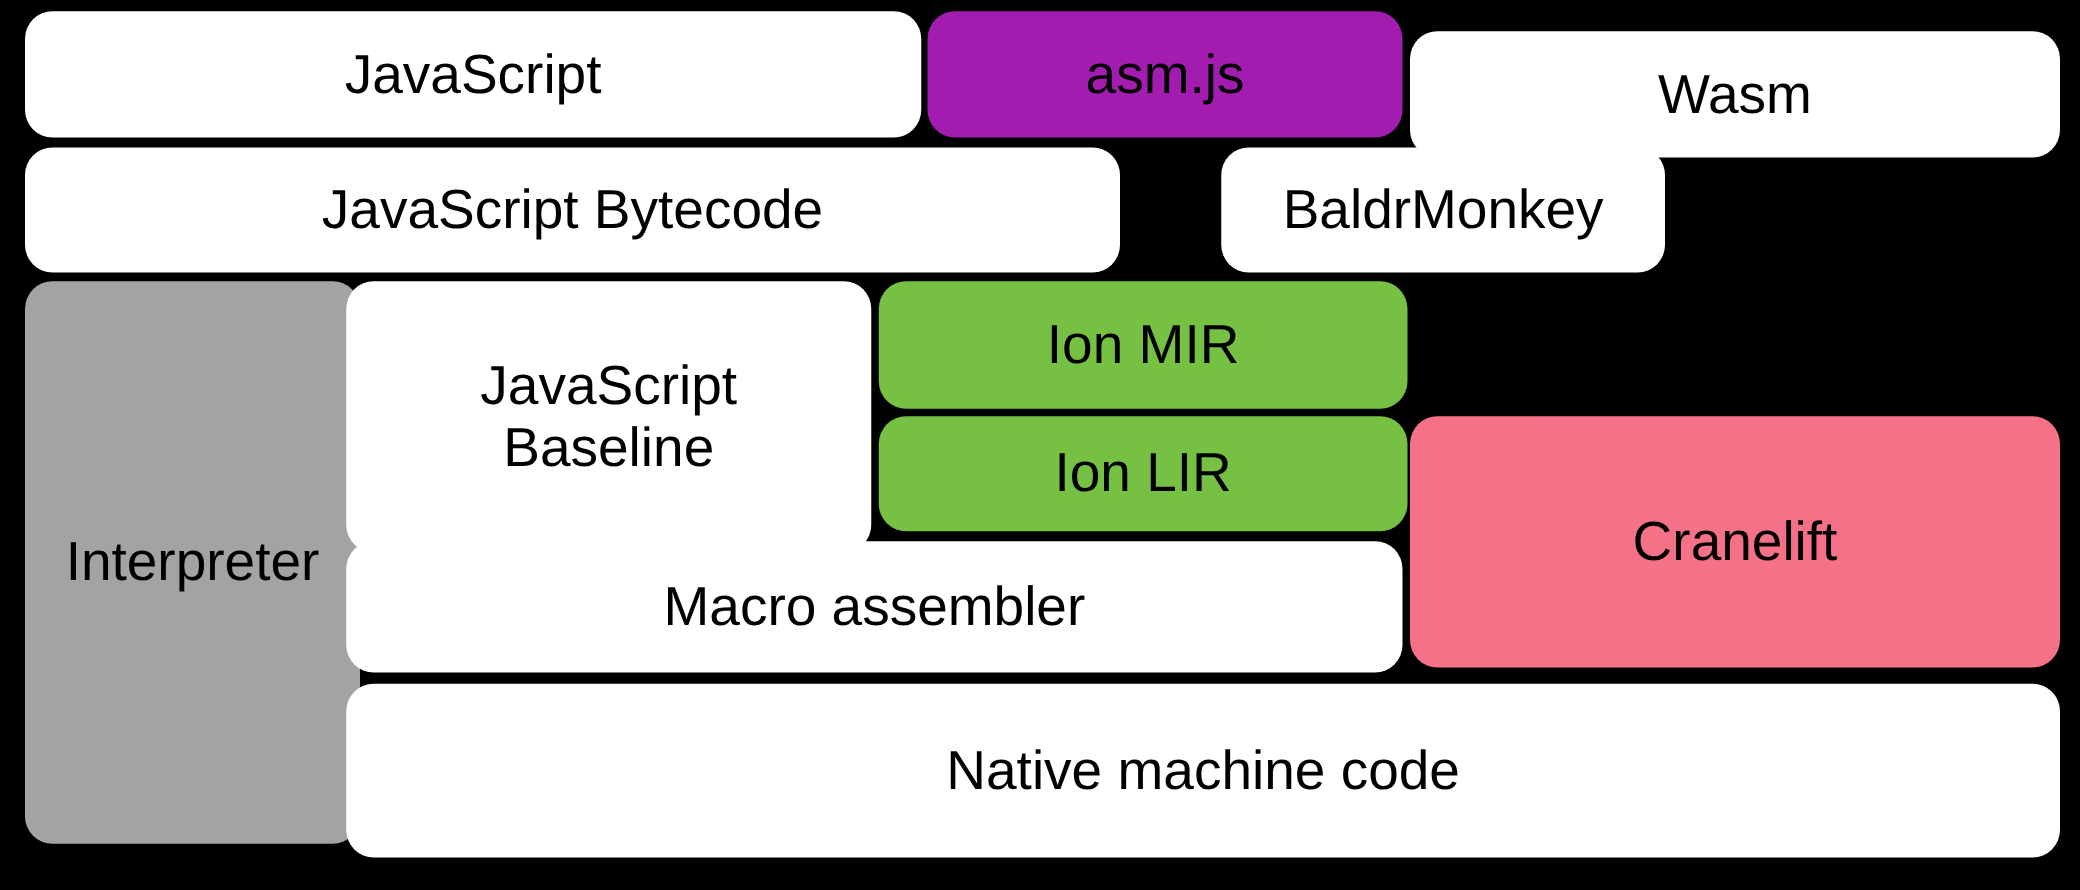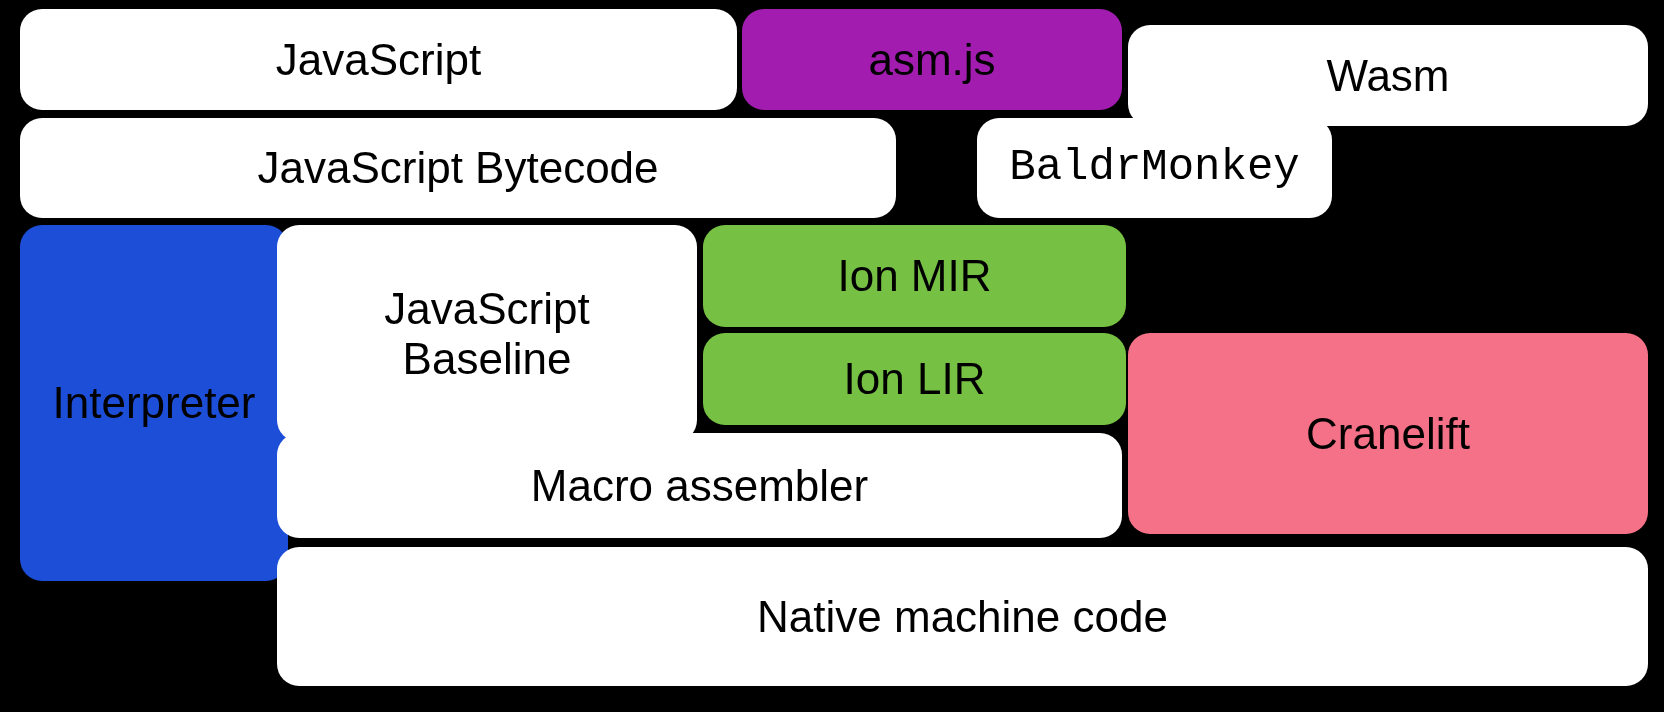--- a/index.html
+++ b/index.html
@@ -33,22 +33,22 @@
   }
 </style>
 </head>
 <body>
 
 <div id="canvas" style="background: rgb(0, 0, 0);">
     <div class="box" style="left: 20px; top: 9px; width: 717px; height: 101px; background: rgb(255, 255, 255); color: rgb(0, 0, 0);">JavaScript</div>
     <div class="box" style="left: 742px; top: 9px; width: 380px; height: 101px; background: #a21caf; color: rgb(0, 0, 0);">asm.js</div>
     <div class="box" style="left: 1128px; top: 9px; width: 520px; height: 101px; background: rgb(255, 255, 255); color: rgb(0, 0, 0); margin-top: 16px;">Wasm</div>
     <div class="box" style="left: 20px; top: 118px; width: 876px; height: 100px; background: rgb(255, 255, 255); color: rgb(0, 0, 0);">JavaScript Bytecode</div>
-    <div class="box" style="left: 977px; top: 118px; width: 355px; height: 100px; background: rgb(255, 255, 255); color: rgb(0, 0, 0); font-family: Liberation Mono, monospace;">BaldrMonkey</div>
-    <div class="box" style="left: 20px; top: 225px; width: 268px; height: 356px; background: #1d4ed8; color: rgb(0, 0, 0);">Interpreter</div>
+    <div class="box" style="left: 977px; top: 118px; width: 355px; height: 100px; background: rgb(255, 255, 255); color: rgb(0, 0, 0);">BaldrMonkey</div>
+    <div class="box" style="left: 20px; top: 225px; width: 268px; height: 450px; background: #a3a3a3; color: rgb(0, 0, 0);">Interpreter</div>
     <div class="box" style="left: 277px; top: 225px; width: 420px; height: 217px; background: rgb(255, 255, 255); color: rgb(0, 0, 0);">JavaScript
 Baseline</div>
     <div class="box" style="left: 703px; top: 225px; width: 423px; height: 102px; background: rgb(118, 193, 68); color: rgb(0, 0, 0);">Ion MIR</div>
     <div class="box" style="left: 1128px; top: 333px; width: 520px; height: 201px; background: rgb(245, 113, 135); color: rgb(0, 0, 0);">Cranelift</div>
     <div class="box" style="left: 703px; top: 333px; width: 423px; height: 92px; background: rgb(118, 193, 68); color: rgb(0, 0, 0);">Ion LIR</div>
     <div class="box" style="left: 277px; top: 547px; width: 1371px; height: 139px; background: rgb(255, 255, 255); color: rgb(0, 0, 0);">Native machine code</div>
     <div class="box" style="left: 277px; top: 433px; width: 845px; height: 105px; background: rgb(255, 255, 255); color: rgb(0, 0, 0);">Macro assembler</div>
   </div>
 
 </body></html>

